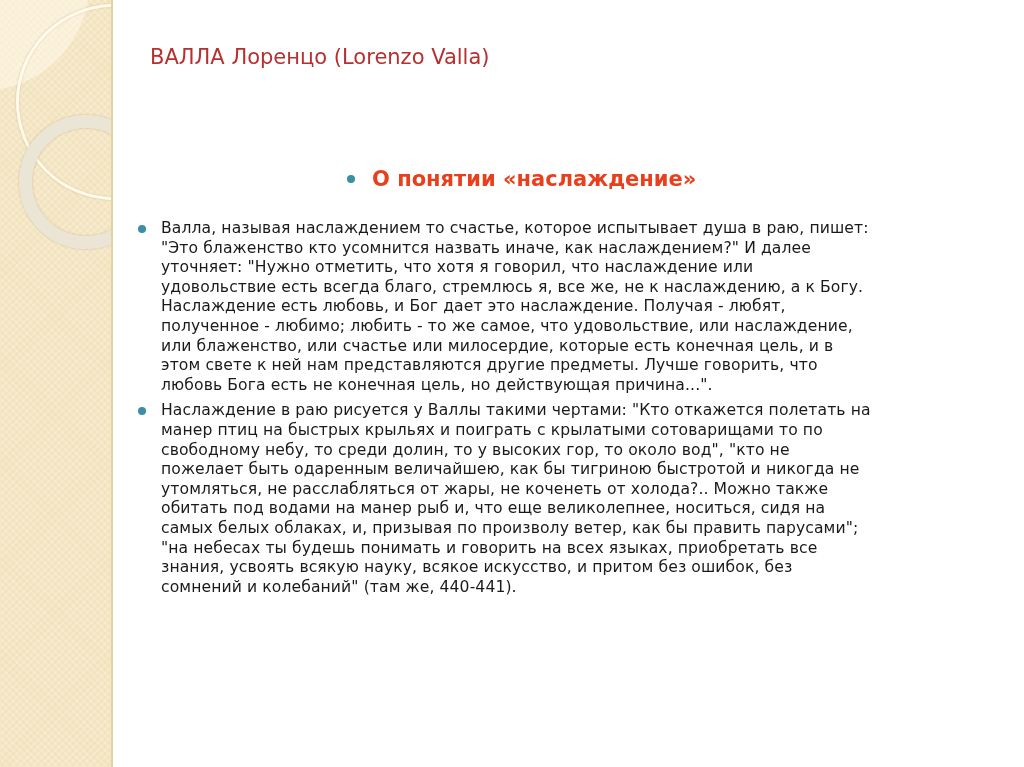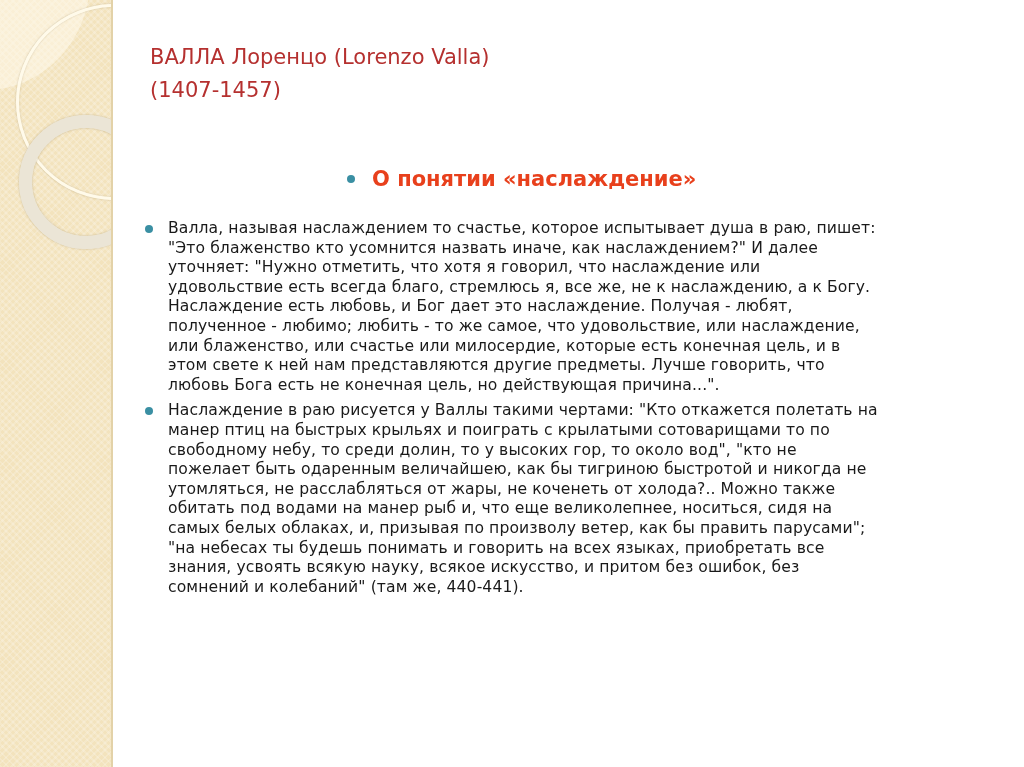--- a/index.html
+++ b/index.html
@@ -42,42 +42,41 @@
     }
     .bullet {
       width: 8px; height: 8px; border-radius: 50%; background: #3a8fa3;
       flex: none;
     }
     .subtitle .bullet { margin-right: 17px; }
     .subtitle .text {
       color: #e8401c; font-size: 21px; font-weight: bold;
     }
     .body-list {
-      position: absolute; left: 145px; top: 219px; width: 860px;
+      position: absolute; left: 138px; top: 219px; width: 860px;
       list-style: none; margin: 0; padding: 0;
     }
     .body-item { display: flex; align-items: flex-start; margin-bottom: 6px; }
     .body-item .bullet { margin-top: 6px; margin-right: 15px; }
     .body-item .text {
       color: #1a1a1a; font-size: 15.6px; line-height: 19.6px; width: 830px;
       white-space: pre-line; letter-spacing: 0.1px;
     }
   </style>
 </head>
 <body>
 
 <div class="sidebar">
   <div class="wedge"></div>
   <div class="big-circle"></div>
   <div class="ring"></div>
 </div>
 
 <div class="title">
   <span class="name">ВАЛЛА Лоренцо (Lorenzo Valla)</span>
-  <span class="years">(1407-1457)</span>
 </div>
 
 <div class="subtitle">
   <span class="bullet"></span>
   <span class="text">О понятии «наслаждение»</span>
 </div>
 
 <ul class="body-list">
   <li class="body-item">
     <span class="bullet"></span>

